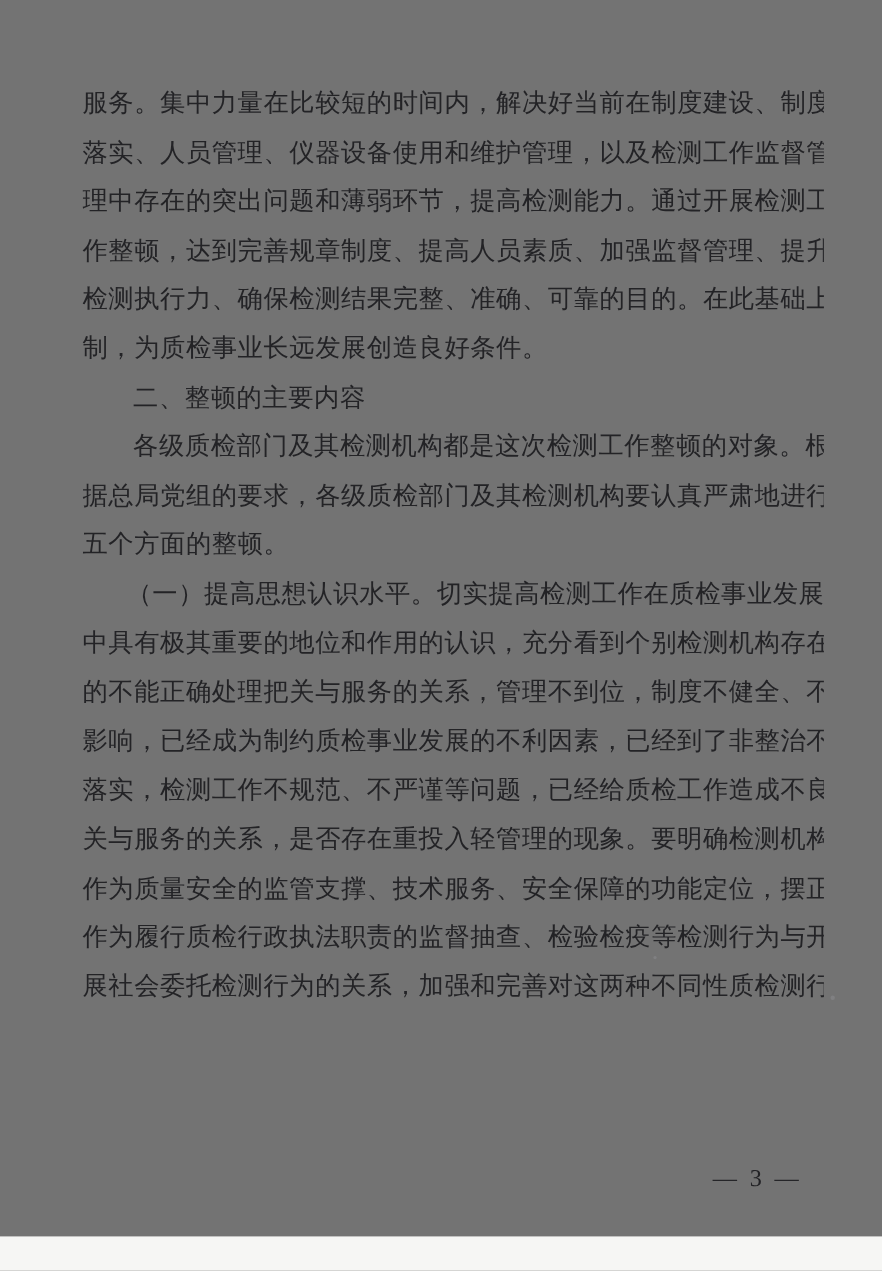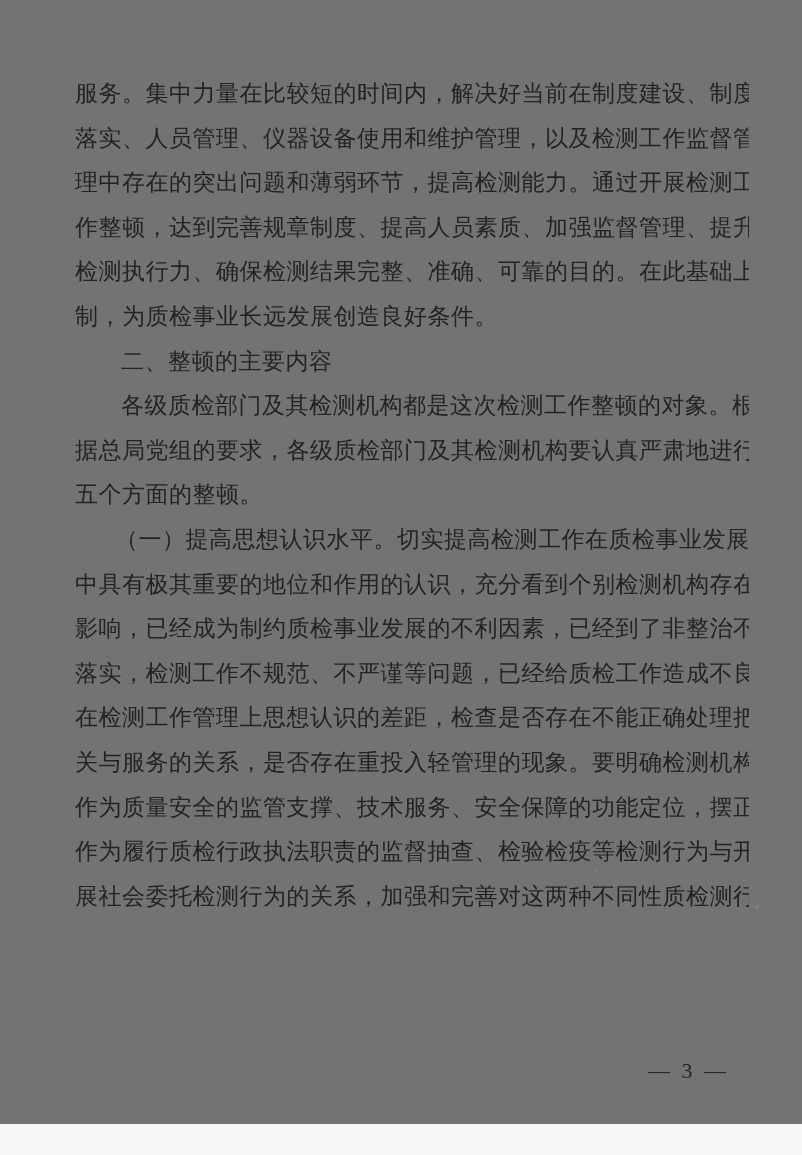--- a/index.html
+++ b/index.html
@@ -69,23 +69,23 @@
     <div class="line">理中存在的突出问题和薄弱环节，提高检测能力。通过开展检测工</div>
     <div class="line">作整顿，达到完善规章制度、提高人员素质、加强监督管理、提升</div>
     <div class="line">检测执行力、确保检测结果完整、准确、可靠的目的。在此基础上，</div>
     <div class="line short">制，为质检事业长远发展创造良好条件。</div>
     <div class="line short indent">二、整顿的主要内容</div>
     <div class="line indent">各级质检部门及其检测机构都是这次检测工作整顿的对象。根</div>
     <div class="line">据总局党组的要求，各级质检部门及其检测机构要认真严肃地进行</div>
     <div class="line short">五个方面的整顿。</div>
     <div class="line indent-sm">（一）提高思想认识水平。切实提高检测工作在质检事业发展</div>
     <div class="line">中具有极其重要的地位和作用的认识，充分看到个别检测机构存在</div>
+    <div class="line">的不能正确处理把关与服务的关系，管理不到位，制度不健全、不</div>
     <div class="line">影响，已经成为制约质检事业发展的不利因素，已经到了非整治不</div>
     <div class="line">落实，检测工作不规范、不严谨等问题，已经给质检工作造成不良</div>
-    <div class="line">在检测工作管理上思想认识的差距，检查是否存在不能正确处理把</div>
     <div class="line">关与服务的关系，是否存在重投入轻管理的现象。要明确检测机构</div>
     <div class="line">作为质量安全的监管支撑、技术服务、安全保障的功能定位，摆正</div>
     <div class="line">作为履行质检行政执法职责的监督抽查、检验检疫等检测行为与开</div>
     <div class="line">展社会委托检测行为的关系，加强和完善对这两种不同性质检测行</div>
   </div>
 
   <div class="page-number">— 3 —</div>
 
   <div class="speck s1"></div>
   <div class="speck s2"></div>

